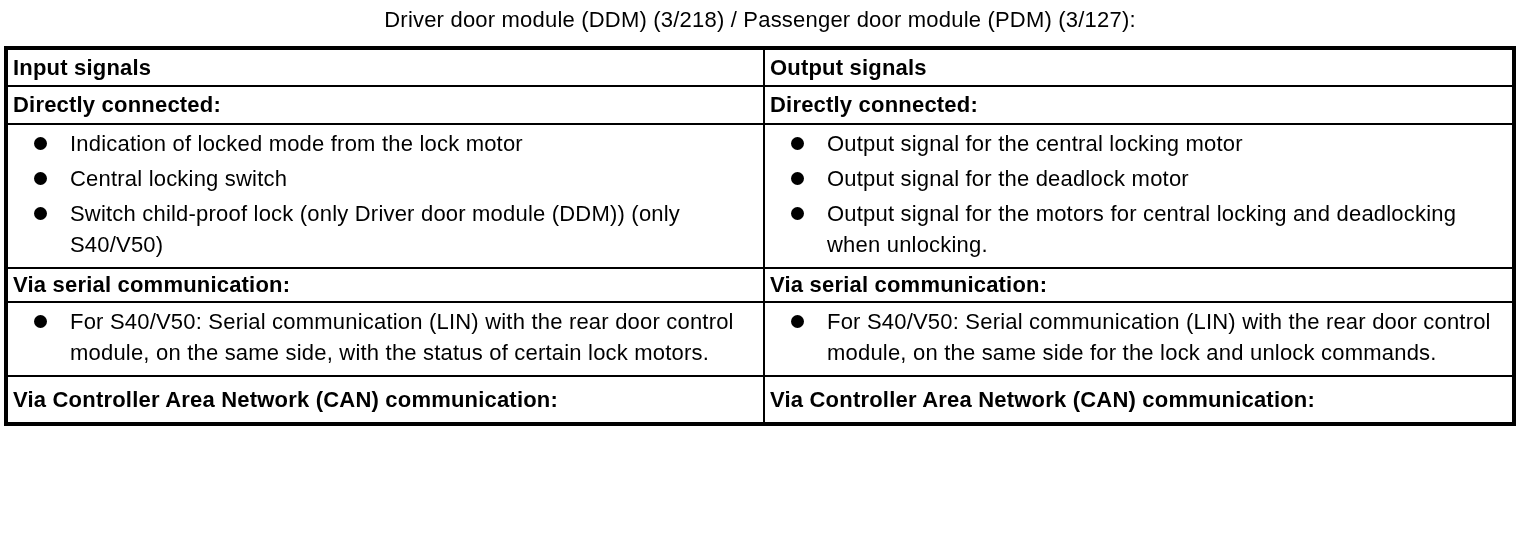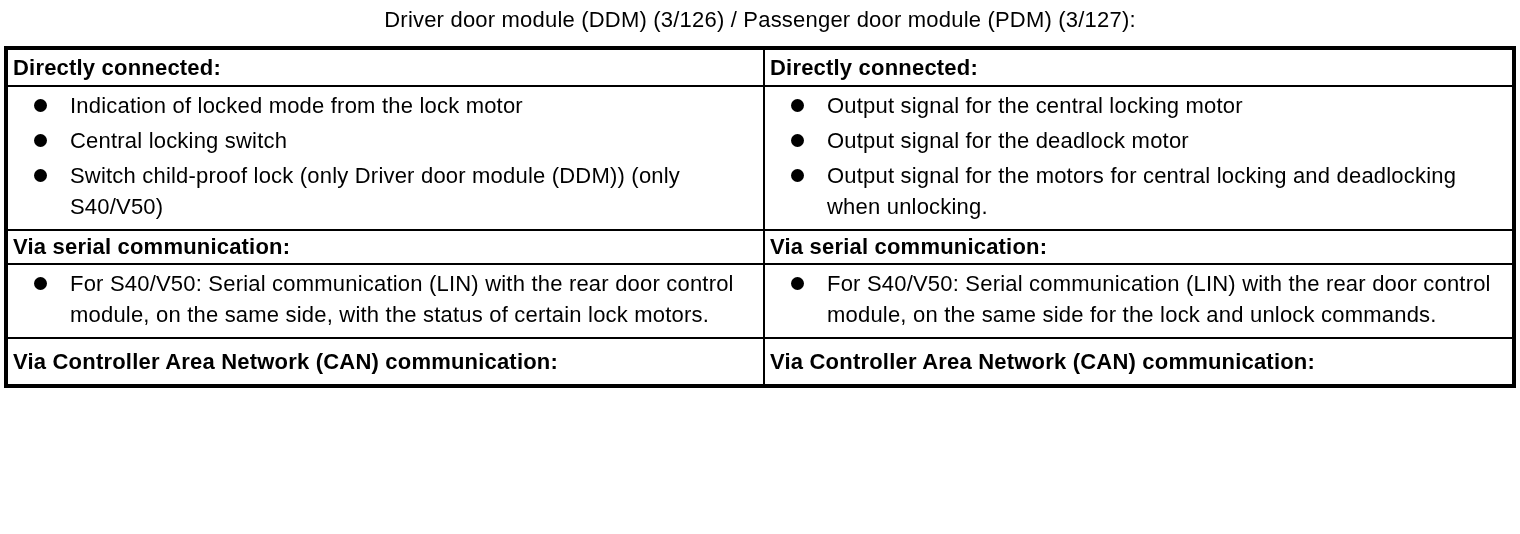--- a/index.html
+++ b/index.html
@@ -80,28 +80,32 @@
     height: 13px;
     border-radius: 50%;
     background: #000000;
   }
 </style>
 </head>
 <body>
 
 <div class="page">
 
-  <div class="doc-title">Driver door module (DDM) (3/126) / Passenger door module (PDM) (3/127):</div>
+  <div class="doc-title">Driver door module (DDM) (3/218) / Passenger door module (PDM) (3/127):</div>
 
   <table class="signals">
     <colgroup>
       <col class="c-left">
       <col class="c-right">
     </colgroup>
     <tbody>
+      <tr class="r-head">
+        <td class="head-cell">Input signals</td>
+        <td class="head-cell">Output signals</td>
+      </tr>
 
       <tr class="r-sec1">
         <td class="section-cell">Directly connected:</td>
         <td class="section-cell">Directly connected:</td>
       </tr>
 
       <tr class="r-list1">
         <td class="list-cell">
           <ul>
             <li>Indication of locked mode from the lock motor</li>

